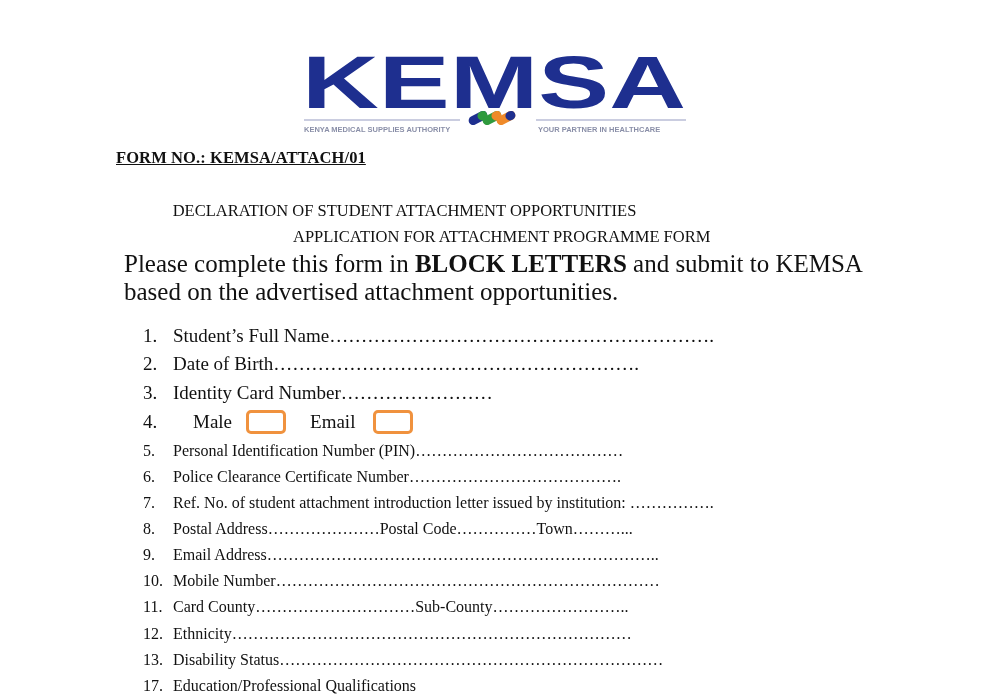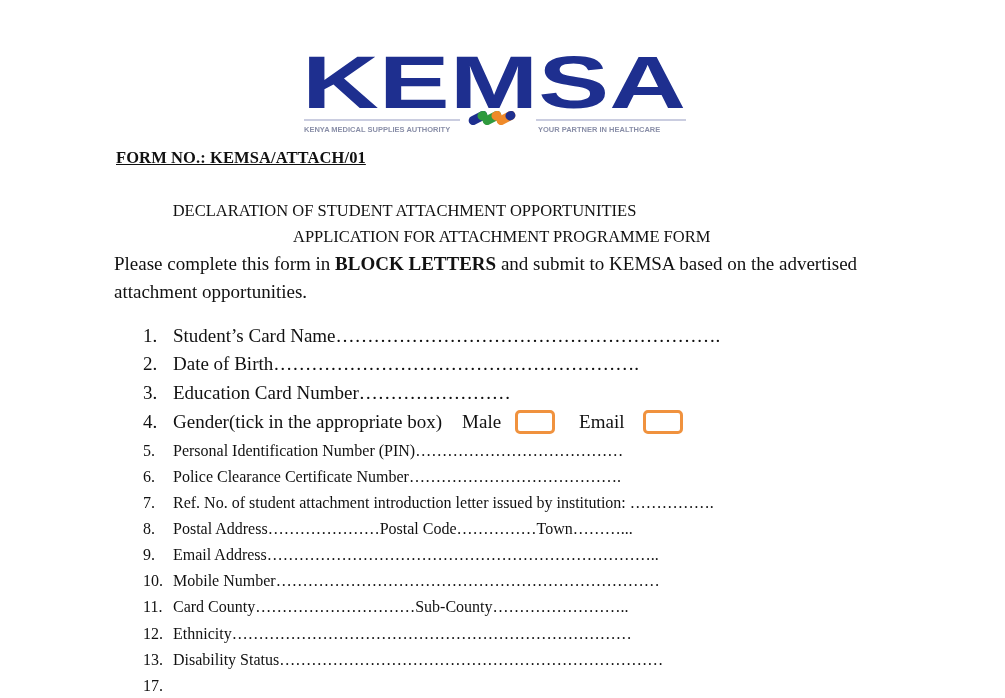--- a/index.html
+++ b/index.html
@@ -17,22 +17,22 @@
     }
     .title1 {
       position: absolute; left: 0; width: 809px; top: 201px;
       text-align: center; font-size: 16.5px; box-sizing: border-box;
     }
     .title1 span { display: inline-block; transform: translateX(0px); }
     .title2 {
       position: absolute; left: 293px; top: 227px; font-size: 16.5px; text-align: right;
     }
     .intro {
-      position: absolute; left: 114px; top: 250px; width: 790px;
-      font-size: 19px; line-height: 28px;
+      position: absolute; left: 124px; top: 250px; width: 790px;
+      font-size: 25px; line-height: 28px;
     }
     .intro b { font-weight: bold; }
     .list { position: absolute; left: 143px; top: 0; }
     .item {
       position: absolute; white-space: nowrap; display: flex; align-items: center;
     }
     .item .num { display: inline-block; width: 30px; }
     .big { font-size: 19px; }
     .small { font-size: 16px; }
     .checkbox {
@@ -72,33 +72,32 @@
 <div class="form-no">FORM NO.: KEMSA/ATTACH/01</div>
 
 <div class="title1"><span>DECLARATION OF STUDENT ATTACHMENT OPPORTUNITIES</span></div>
 <div class="title2">APPLICATION FOR ATTACHMENT PROGRAMME FORM</div>
 
 <div class="intro"><span>Please complete this form in </span><b>BLOCK LETTERS</b><span> and submit to KEMSA based on the advertised attachment opportunities.</span></div>
 
 <div class="list">
   <div class="item big" style="top:325px">
     <span class="num">1.</span>
-      <span>Student’s Card Name…………………………………………………….</span>
+      <span>Student’s Full Name…………………………………………………….</span>
   </div>
   <div class="item big" style="top:353px">
     <span class="num">2.</span>
       <span>Date of Birth………………………………………………….</span>
   </div>
   <div class="item big" style="top:382px">
     <span class="num">3.</span>
-      <span>Education Card Number……………………</span>
+      <span>Identity Card Number……………………</span>
   </div>
   <div class="item big" style="top:410px">
     <span class="num">4.</span>
-      <span>Gender(tick in the appropriate box)</span>
     <span class="gap" style="width:20px"></span>
     <span>Male</span>
     <span class="gap" style="width:14px"></span>
     <span class="checkbox"></span>
     <span class="gap" style="width:24px"></span>
     <span>Email</span>
     <span class="gap" style="width:18px"></span>
     <span class="checkbox"></span>
   </div>
   <div class="item small" style="top:442px">
@@ -132,14 +131,15 @@
   <div class="item small" style="top:625px">
     <span class="num">12.</span>
       <span>Ethnicity…………………………………………………………………</span>
   </div>
   <div class="item small" style="top:651px">
     <span class="num">13.</span>
       <span>Disability Status………………………………………………………………</span>
   </div>
   <div class="item small" style="top:677px">
     <span class="num">17.</span>
+      <span>Education/Professional Qualifications</span>
   </div>
 </div>
 
 </body></html>

